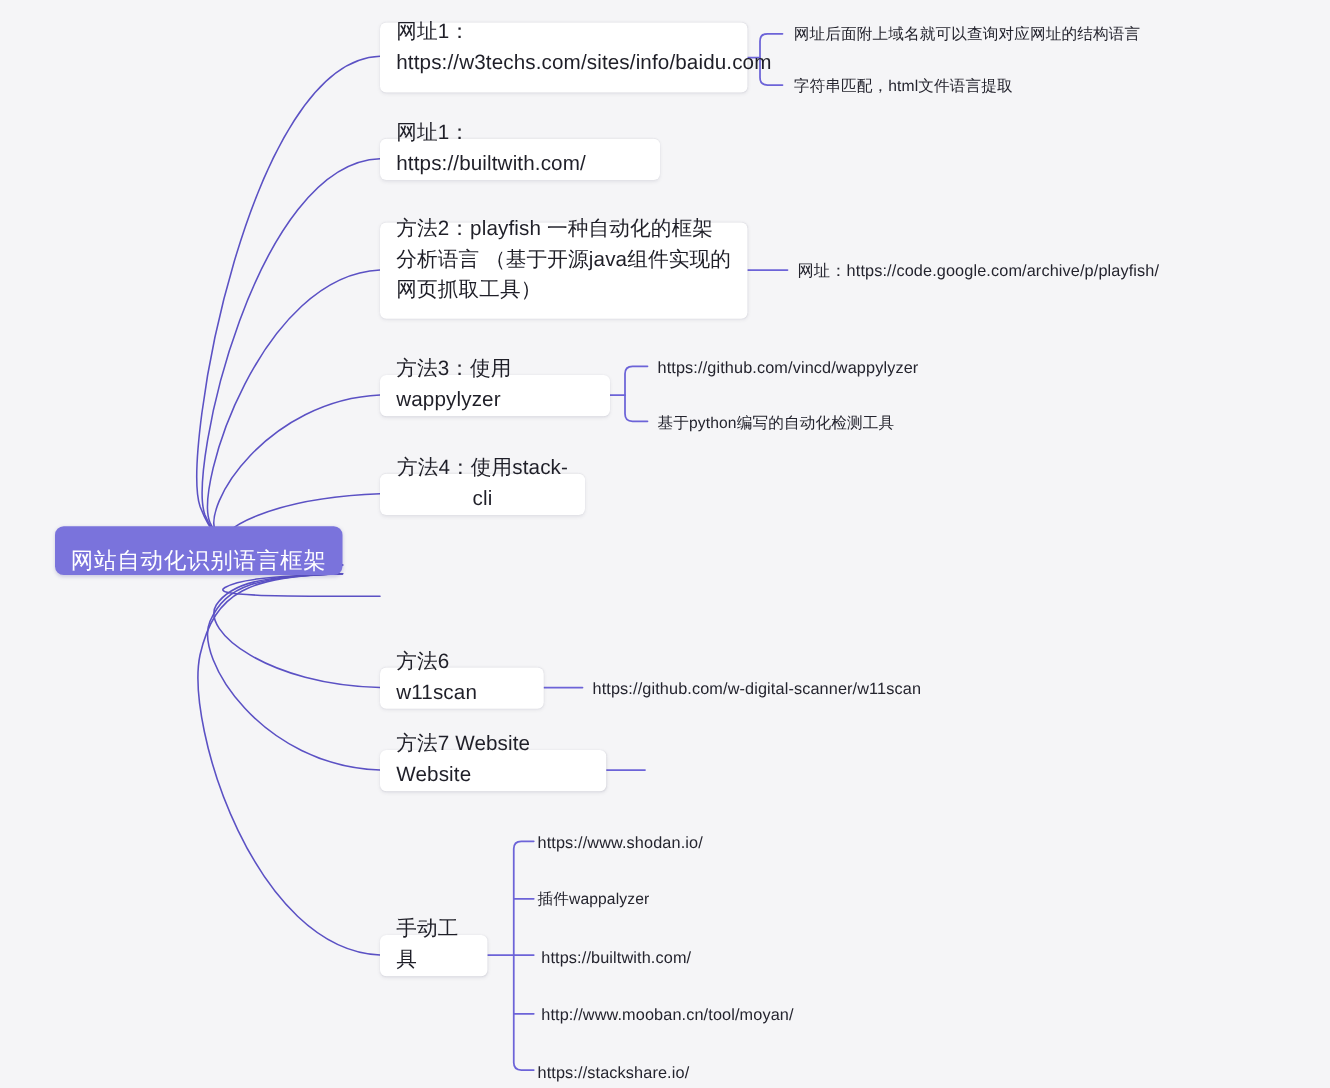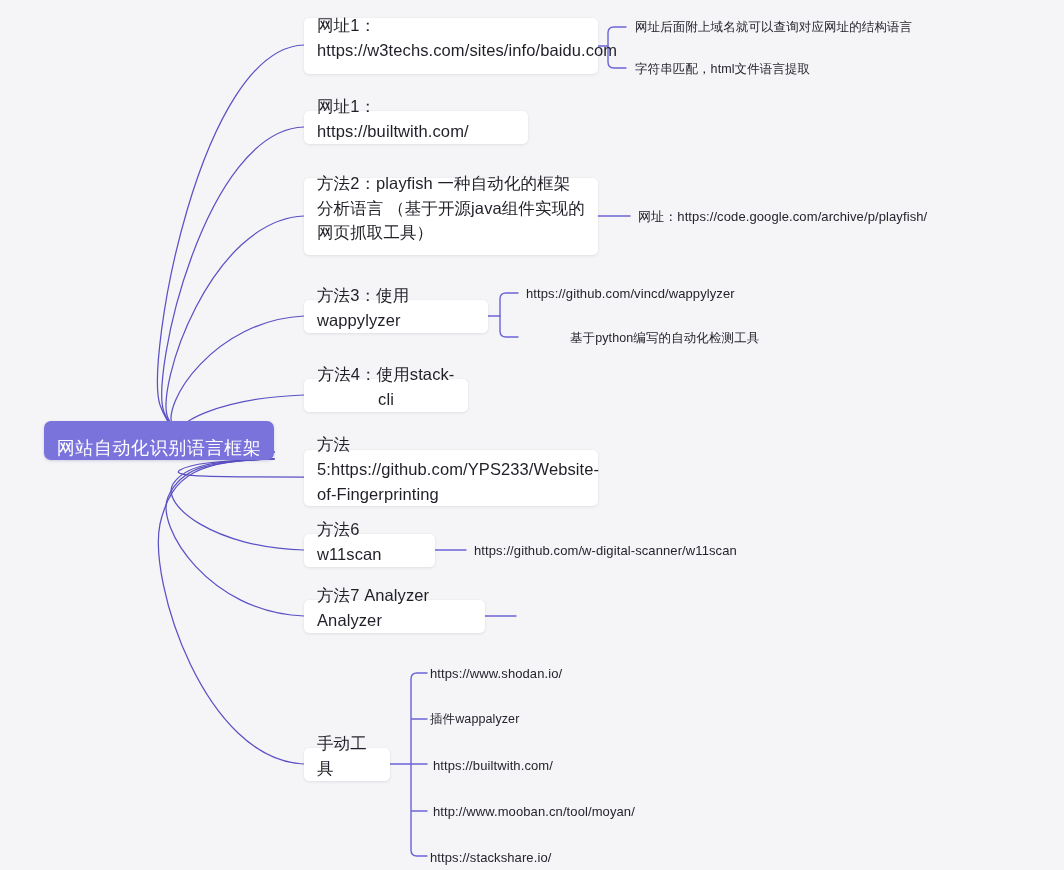--- a/index.html
+++ b/index.html
@@ -143,42 +143,39 @@
   </div>
 
   <div class="node lvl1" style="left:304px; top:300px; width:184px; height:33px;">
     <span class="node-inner">方法3：使用wappylyzer</span>
   </div>
 
   <div class="leaf" style="left:526px; top:285px;">
     <span>https://github.com/vincd/wappylyzer</span>
   </div>
 
-  <div class="leaf leaf-cn" style="left:526px; top:330px;margin-left:44px;">
+  <div class="leaf leaf-cn" style="left:526px; top:330px;">
     <span>基于python编写的自动化检测工具</span>
   </div>
 
   <div class="node lvl1" style="left:304px; top:379px; width:164px; height:33px;text-align:center;">
     <span class="node-inner">方法4：使用stack-cli</span>
   </div>
 
-  <div class="node lvl1" style="left:304px; top:450px; width:294px; height:56px;">
-    <span class="node-inner">方法5:https://github.com/YPS233/Website-of-Fingerprinting</span>
-  </div>
 
   <div class="node lvl1" style="left:304px; top:534px; width:131px; height:33px;">
     <span class="node-inner">方法6  w11scan</span>
   </div>
 
   <div class="leaf" style="left:474px; top:542px;">
     <span>https://github.com/w-digital-scanner/w11scan</span>
   </div>
 
   <div class="node lvl1" style="left:304px; top:600px; width:181px; height:33px;">
-    <span class="node-inner">方法7 Analyzer Analyzer</span>
+    <span class="node-inner">方法7 Website Website</span>
   </div>
 
 
   <div class="node lvl1" style="left:304px; top:748px; width:86px; height:33px;">
     <span class="node-inner">手动工具</span>
   </div>
 
   <div class="leaf" style="left:430px; top:665px;">
     <span>https://www.shodan.io/</span>
   </div>

